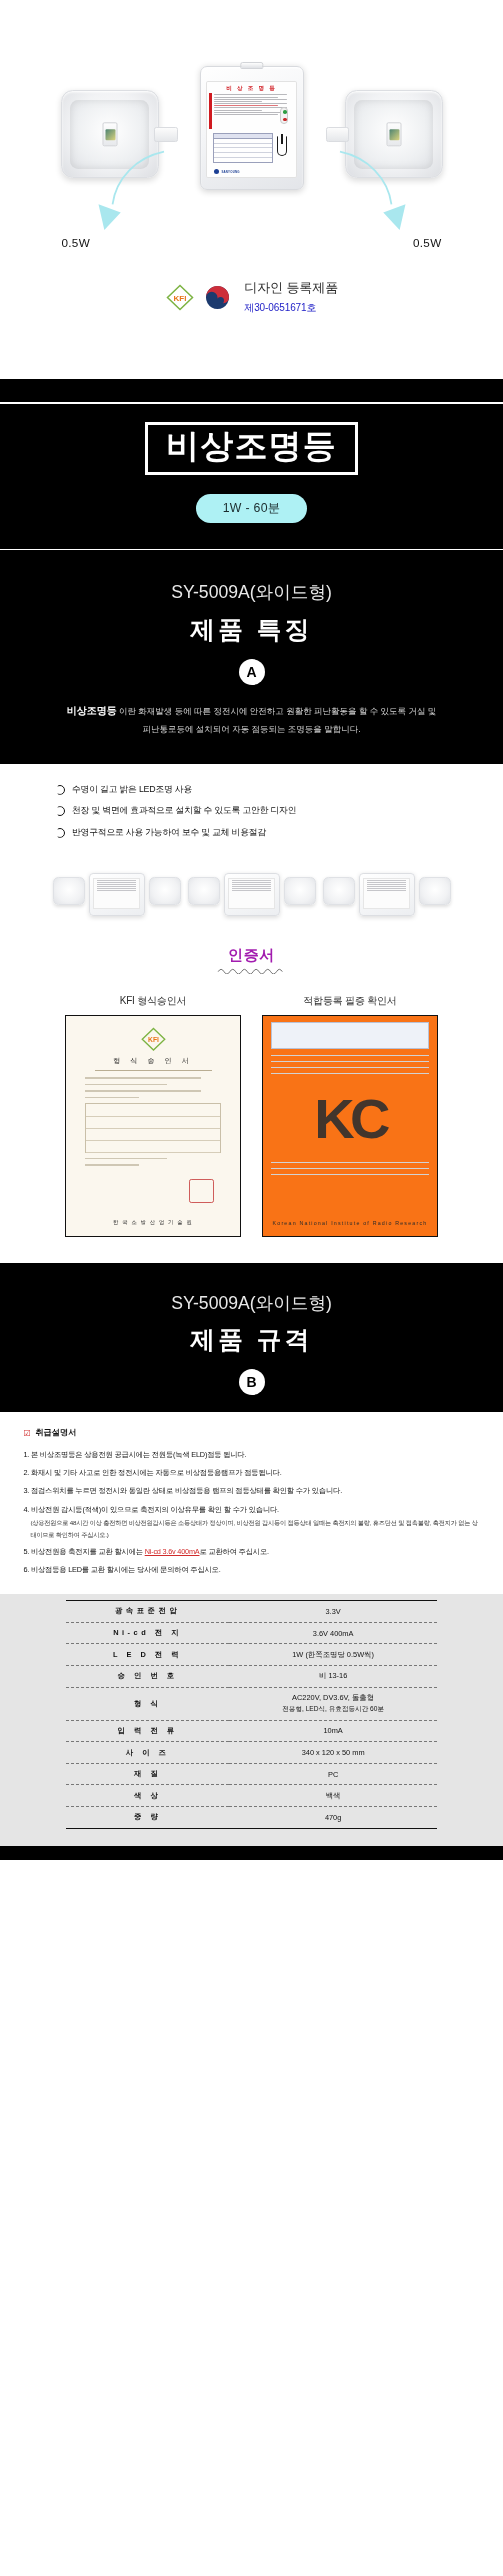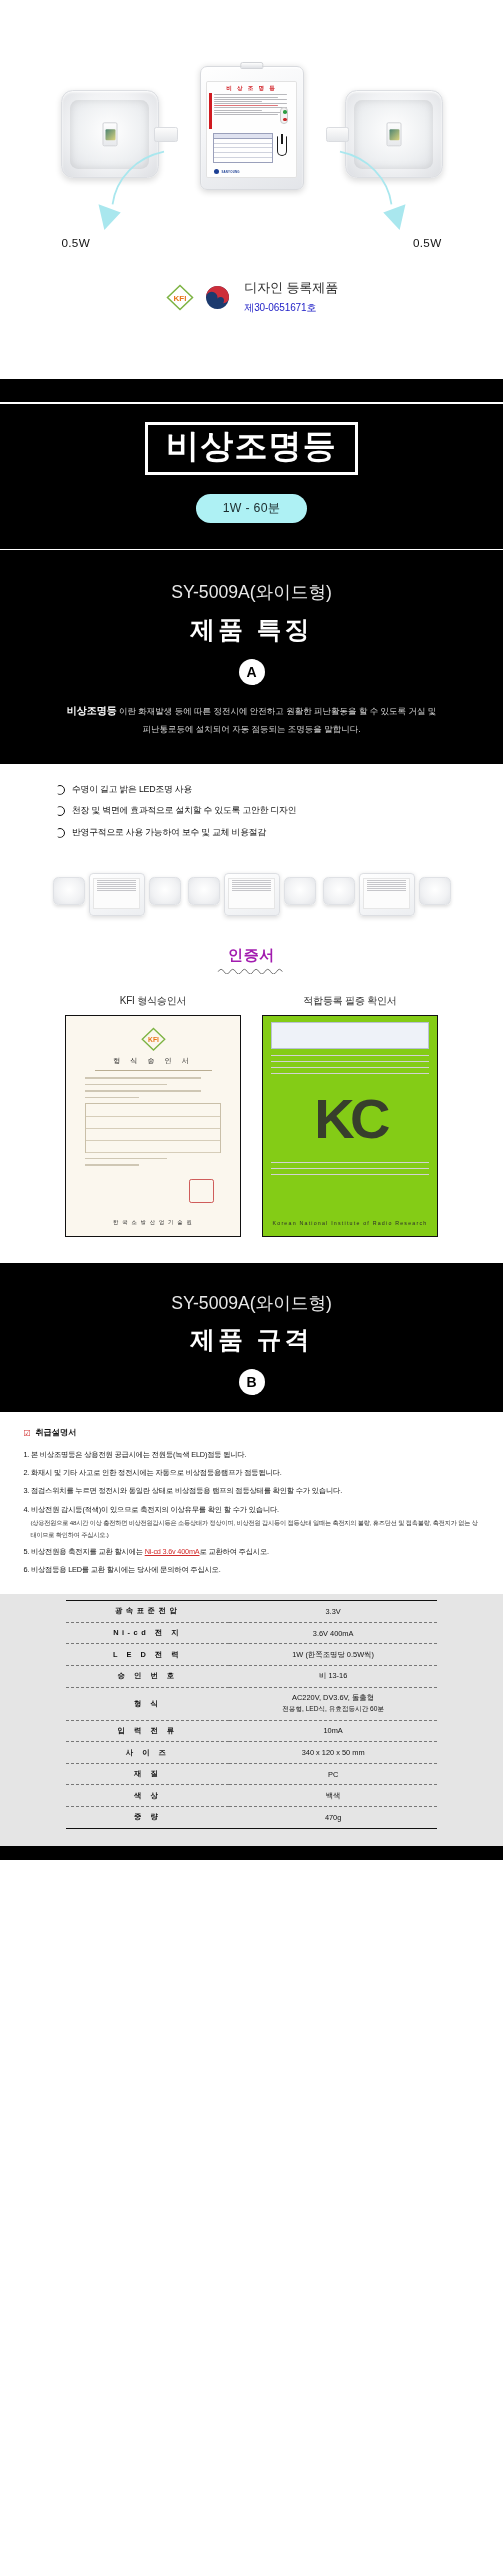--- a/index.html
+++ b/index.html
@@ -235,21 +235,21 @@
   }
 
   
   .cert-sec { background:#fff; padding: 4.7px 0 23.4px; text-align:center; }
   .cert-heading { font-size: 15px; font-weight:700; color:#a21caf; letter-spacing: 0.6px;}
   .squiggle { margin: 2.3px auto 0; display:block; }
   .cert-pair { display:flex; justify-content:center; gap: 21px; margin-top: 20px; }
   .cert-col { width: 176px; }
   .cert-label { font-size: 10px; color:#2b2b2b; margin-bottom: 7px; letter-spacing:-0.2px;}
   .cert-frame {
-    width: 176px; height: 222px; background:#84cc16;
+    width: 176px; height: 222px; background:#f97316;
     border: 1.8px solid #111; position: relative; overflow:hidden;
   }
   .cert-frame.beige { background:#fbf7ee; }
   .cf-kfi-badge { width: 27px; height: 24.6px; margin: 10.5px auto 4.7px; display:block; }
   .cf-title { font-size: 7px; letter-spacing: 4.1px; color:#1b1b1b; text-align:center; margin-bottom:2.3px;}
   .cf-rule { width: 117px; height:0.6px; background:#b9ad92; margin: 3.5px auto 7px;}
   .cf-lines { padding: 0 19px; }
   .cf-lines i { display:block; height:1.2px; background:#cfc7b4; margin-bottom: 5.3px; }
   .cf-lines i.w60{width:60%} .cf-lines i.w85{width:85%} .cf-lines i.w40{width:40%}
   .cf-box { margin: 4.7px 19px; border:0.6px solid #c9bfa8; height: 50px; }

